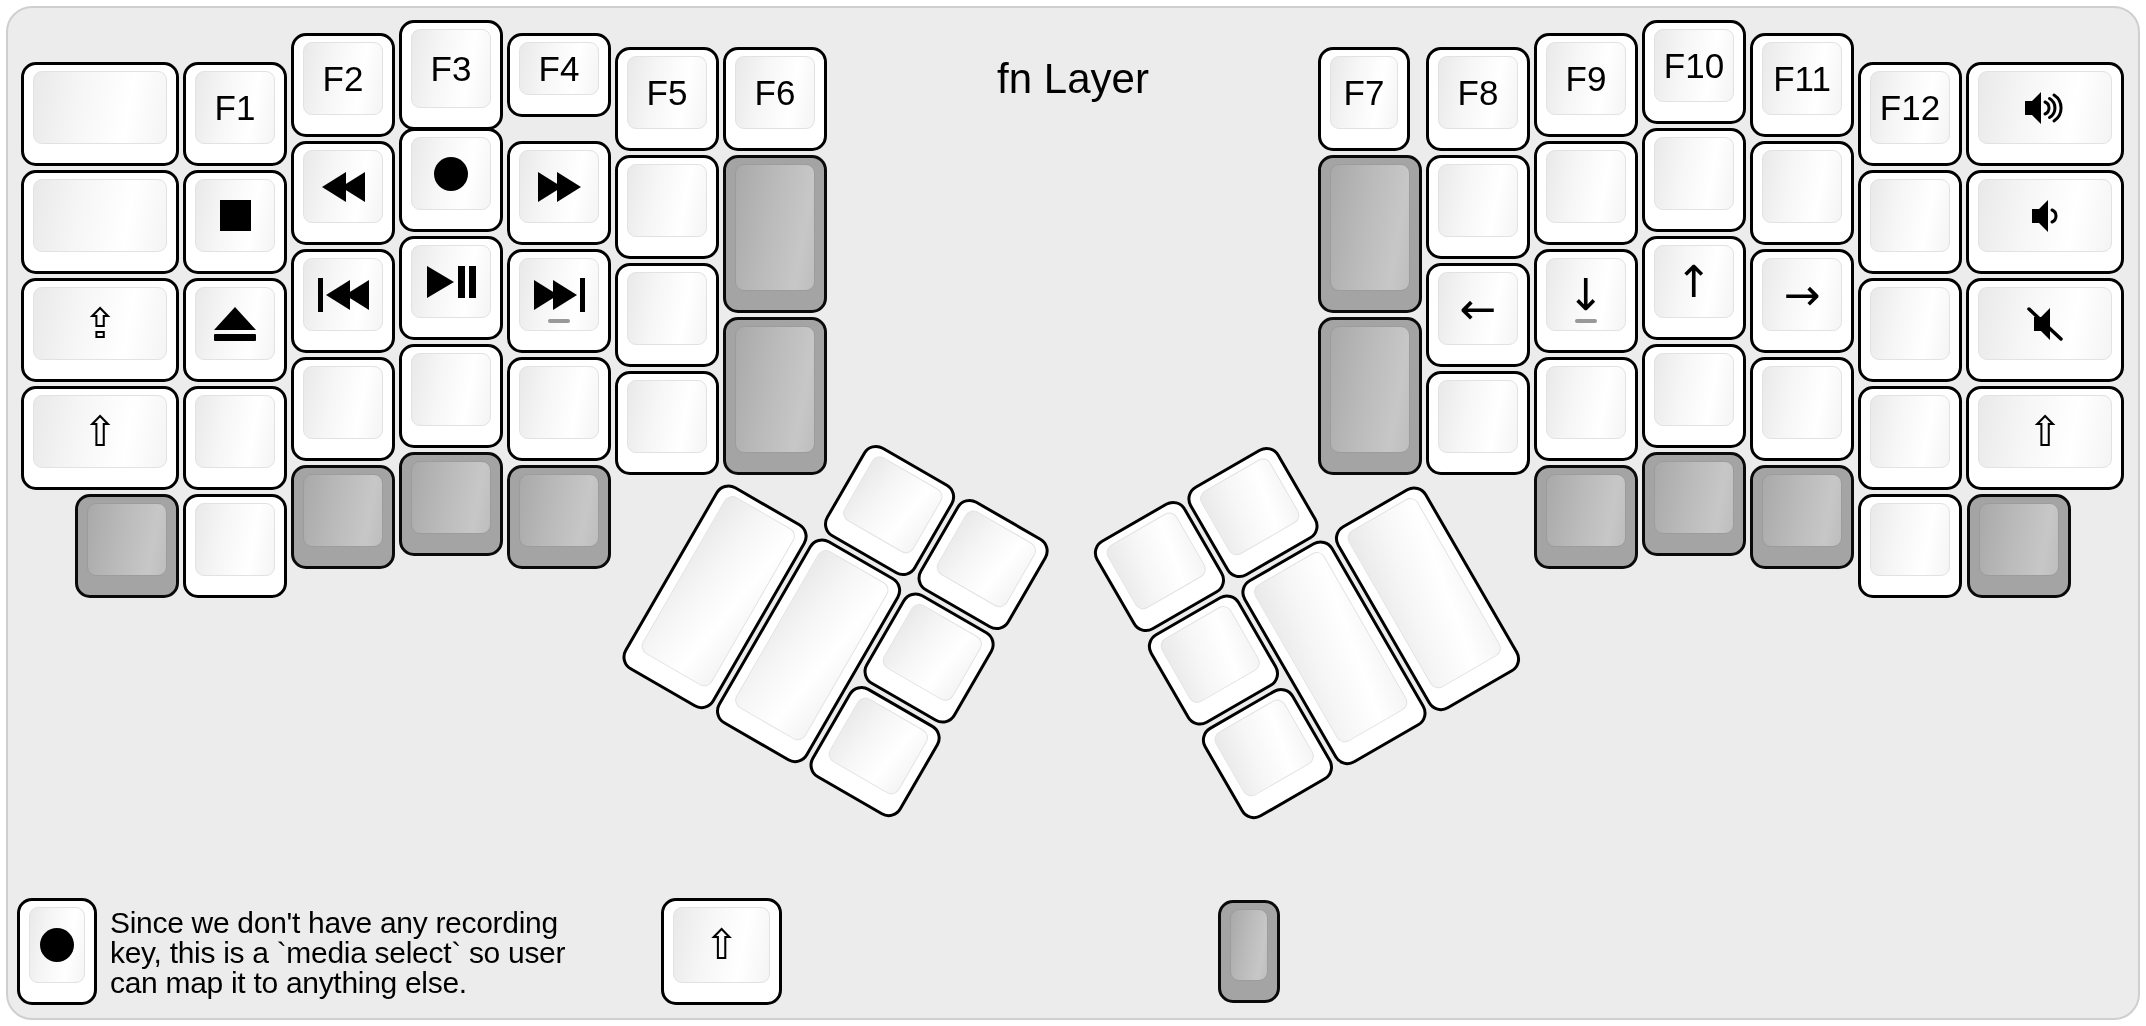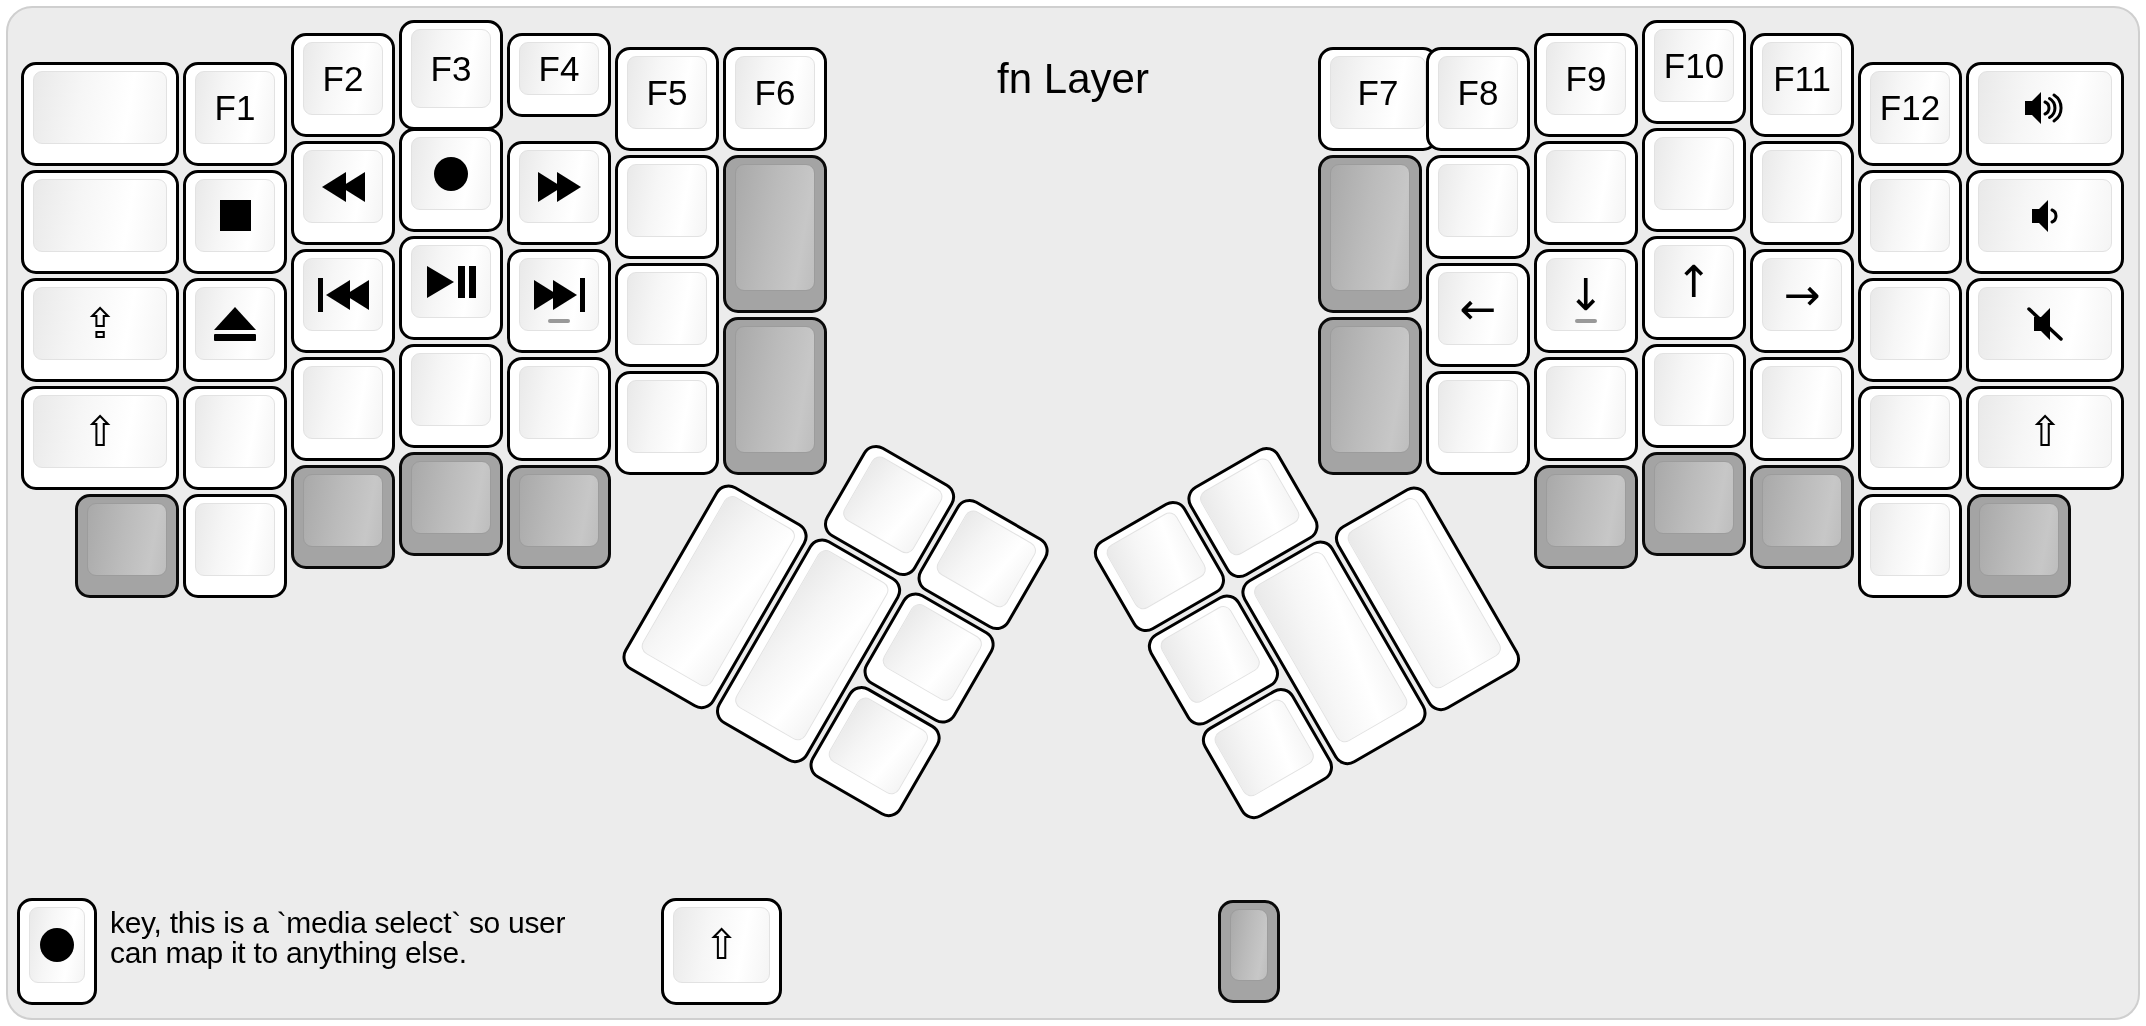--- a/index.html
+++ b/index.html
@@ -201,21 +201,21 @@
       </div>
       <div class="key g" style="left: 291px; top: 465px; width: 104px; height: 104px;">
         <div class="cap"></div>
       </div>
       <div class="key g" style="left: 399px; top: 452px; width: 104px; height: 104px;">
         <div class="cap"></div>
       </div>
       <div class="key g" style="left: 507px; top: 465px; width: 104px; height: 104px;">
         <div class="cap"></div>
       </div>
-      <div class="key" style="left: 1318px; top: 47px; width: 120px; height: 104px;">
+      <div class="key" style="left: 1318px; top: 47px; width: 92px; height: 104px;">
         <div class="cap">
           <span class="flabel">F7</span>
         </div>
       </div>
       <div class="key g" style="left: 1318px; top: 155px; width: 104px; height: 158px;">
         <div class="cap"></div>
       </div>
       <div class="key g" style="left: 1318px; top: 317px; width: 104px; height: 158px;">
         <div class="cap"></div>
       </div>
@@ -402,18 +402,19 @@
       <div class="key" style="left: 661px; top: 898px; width: 121px; height: 107px;">
         <div class="cap">
           <span class="bigglyph">⇧</span>
         </div>
       </div>
       <div class="key g" style="left: 1218px; top: 900px; width: 62px; height: 103px;">
         <div class="cap"></div>
       </div>
     </div>
   <div class="legend-text" id="lt1">
+    <div>Since we don't have any recording</div>
     <div>key, this is a `media select` so user</div>
     <div>can map it to anything else.</div>
   </div>
   <div class="legend-text" id="lt2">
   </div>
 </div>
 
 </body></html>

